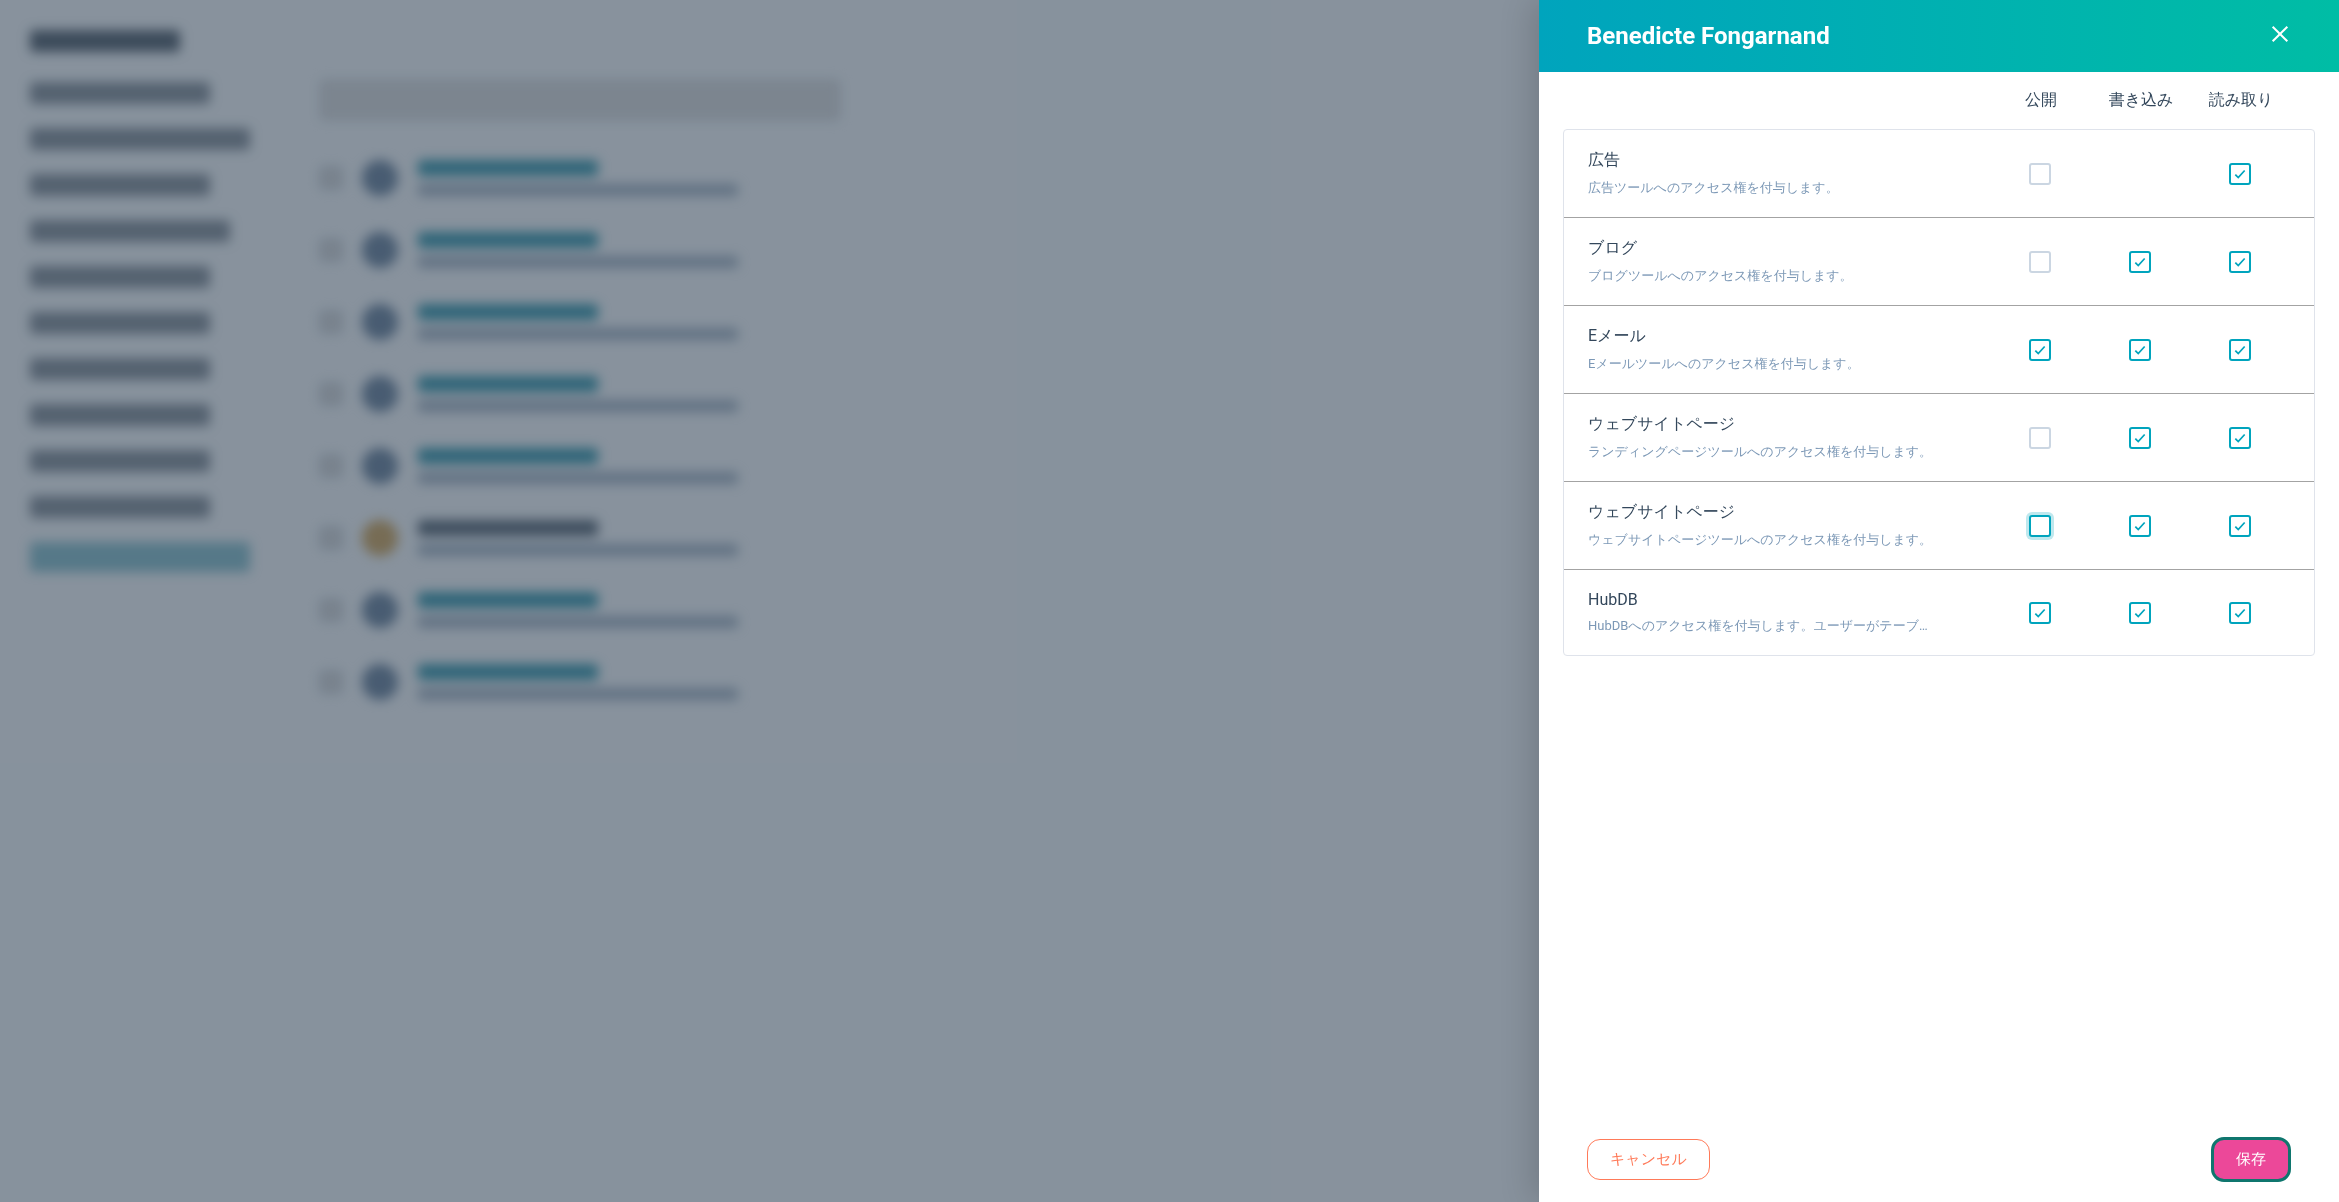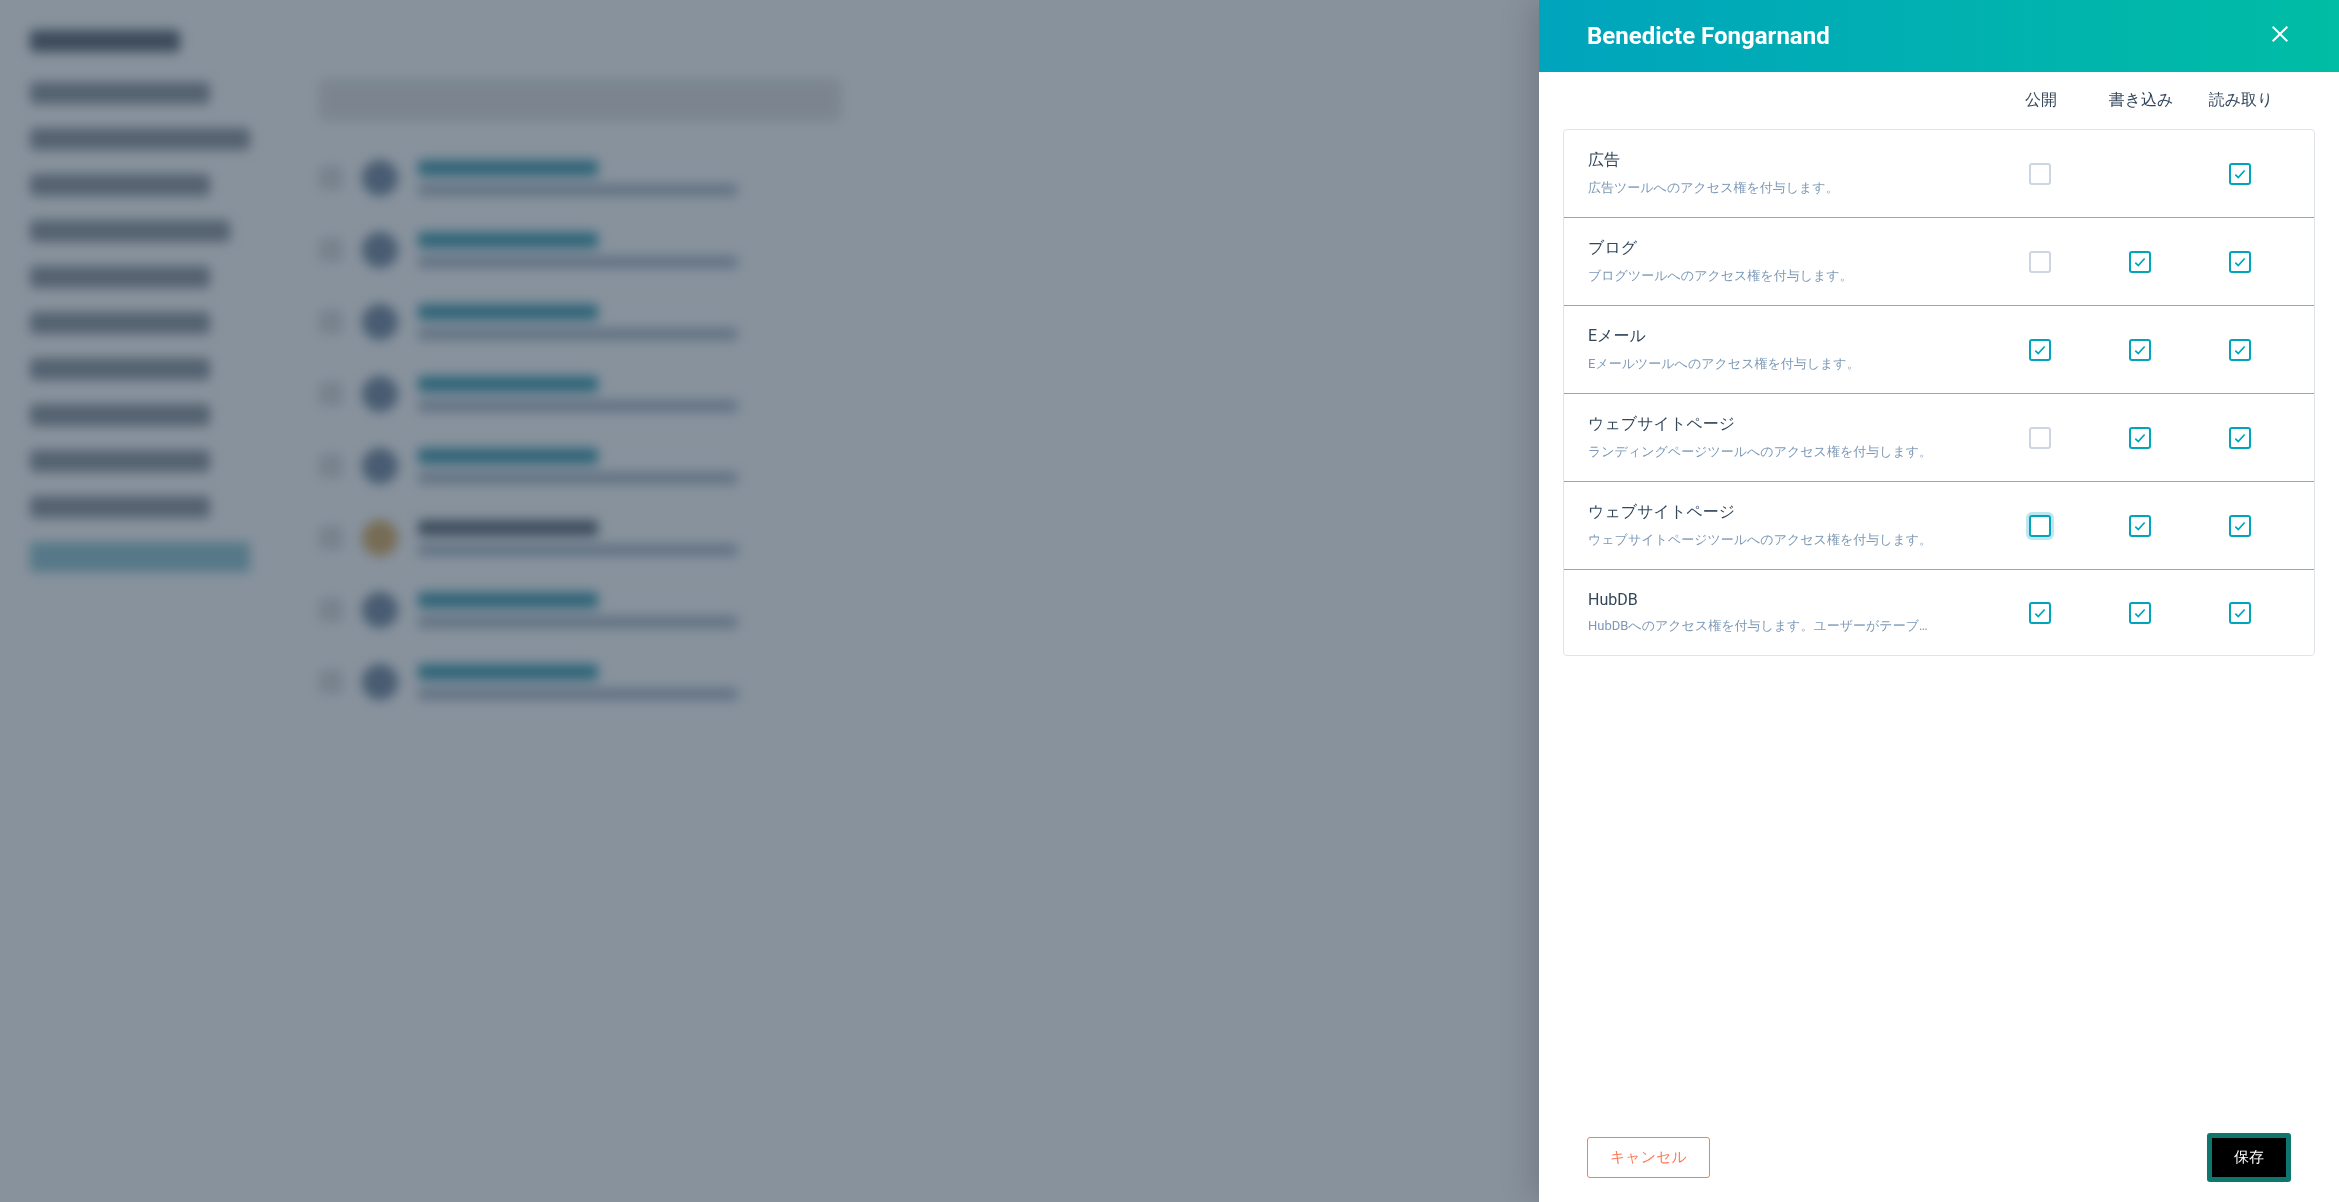--- a/index.html
+++ b/index.html
@@ -42,23 +42,23 @@
   .perm-checks { display:flex; gap:0; }
   .check-slot { width:100px; display:flex; justify-content:center; align-items:center; }
 
   .cb { width:22px; height:22px; border:2px solid #cbd6e2; border-radius:3px; display:flex; align-items:center; justify-content:center; cursor:pointer; background:#fff; }
   .cb.checked { border-color:#00a4bd; }
   .cb svg { display:none; width:14px; height:14px; stroke:#00a4bd; stroke-width:3; fill:none; }
   .cb.checked svg { display:block; }
   .cb.focus { box-shadow:0 0 0 3px rgba(0,164,189,0.25); border-color:#00a4bd; }
 
   .panel-footer { display:flex; align-items:center; justify-content:space-between; padding:20px 48px; border-top:1px solid #fff; background:#fff; }
-  .btn { padding:10px 22px; font-size:15px; border-radius:3px; cursor:pointer; font-weight:400; }
+  .btn { padding:10px 22px; font-size:15px; border-radius:13px; cursor:pointer; font-weight:400; }
   .btn-cancel { background:#fff; color:#ff7a59; border:1px solid #ff7a59; }
-  .btn-save { background:#000000; color:#fff; border:5px solid #0f766e; }
+  .btn-save { background:#ec4899; color:#fff; border:3px solid #0f766e; }
 </style>
 </head>
 <body>
 
 <div class="bg-scene">
   <div class="bg-sidebar">
     <div class="bg-title"></div>
     <div class="bg-item"></div>
     <div class="bg-item wider"></div>
     <div class="bg-item"></div>

